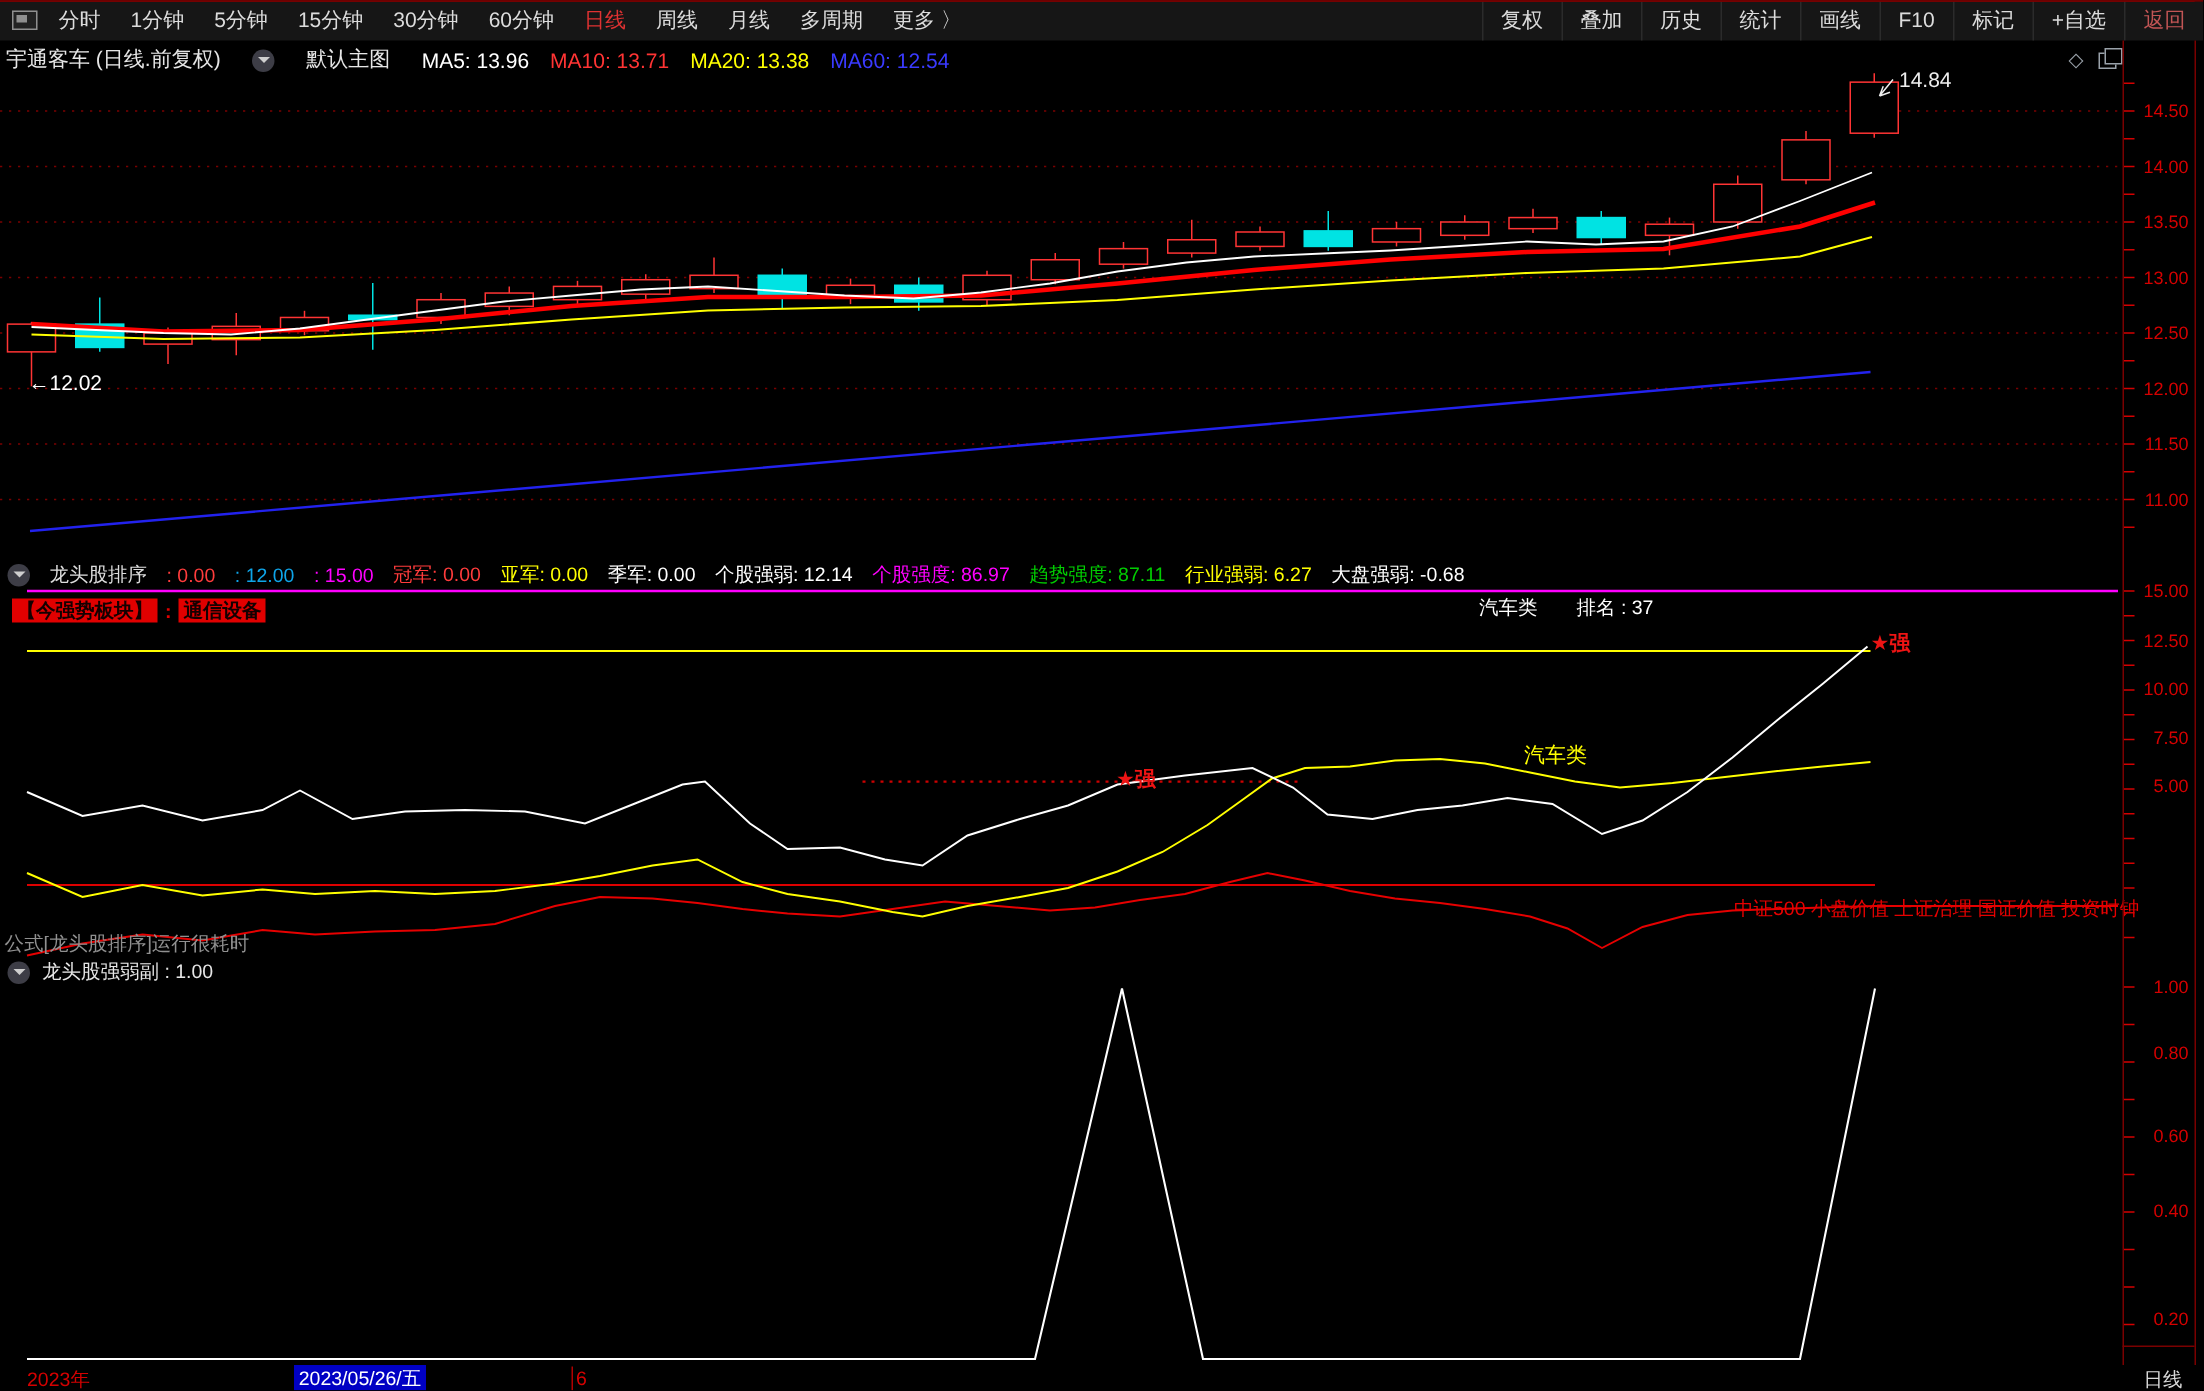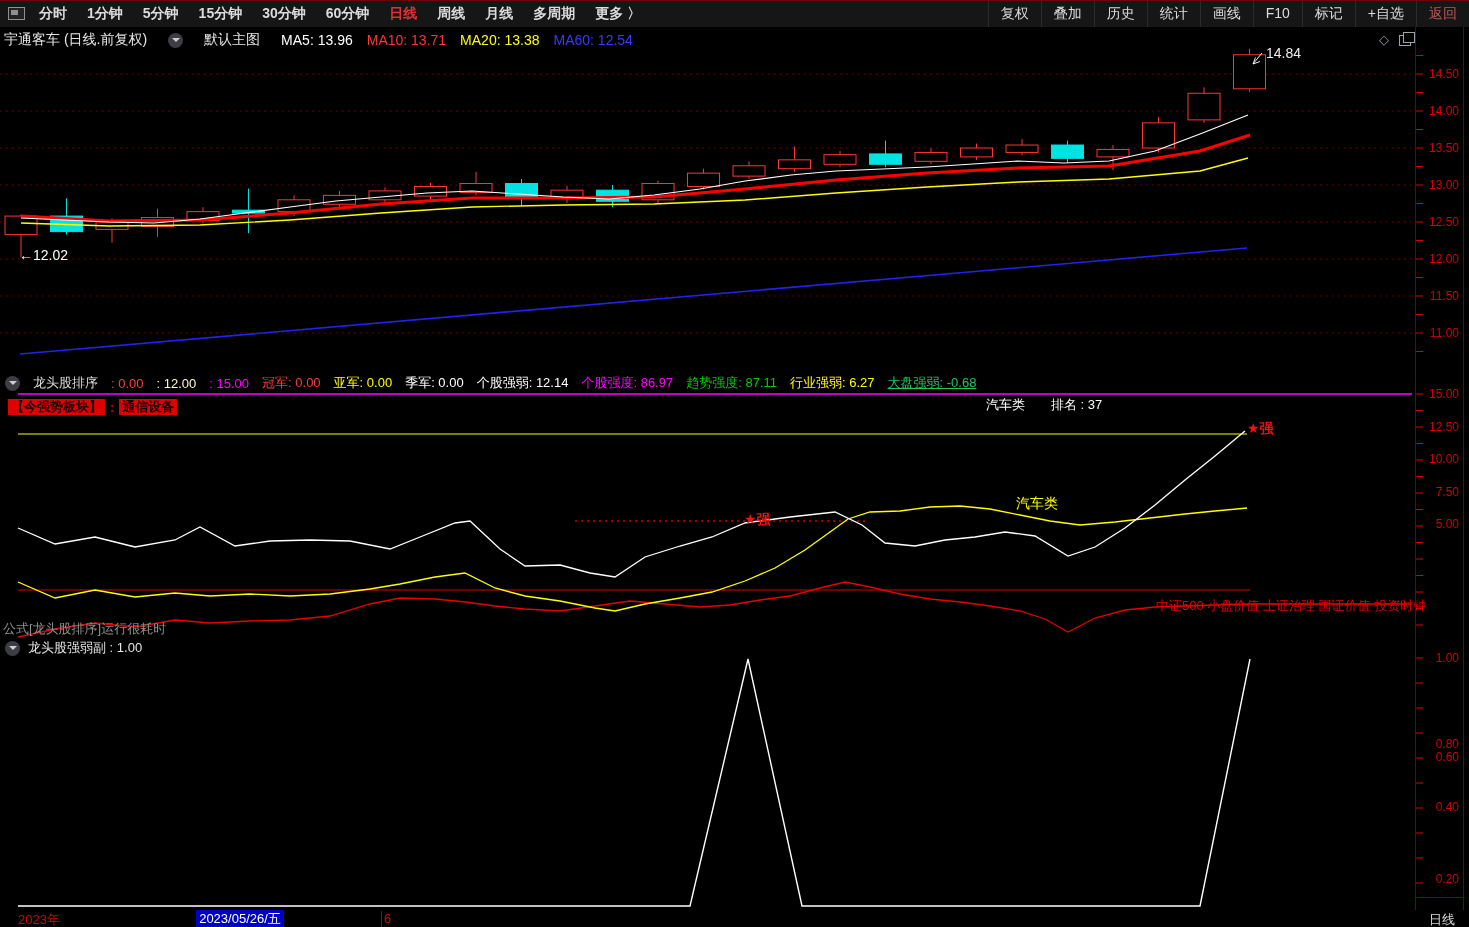--- a/index.html
+++ b/index.html
@@ -4,21 +4,21 @@
 <style>
   html,body{margin:0;padding:0;background:#000;}
   body{font-family:"Liberation Sans","DejaVu Sans",sans-serif;}
   #root{position:relative;width:1469px;height:927px;background:#000;overflow:hidden;}
 
   
   #toolbar{position:absolute;left:0;top:0;width:1469px;height:27px;background:#161616;
            display:flex;justify-content:space-between;align-items:center;font-size:14px;color:#dcdcdc;}
   #tb-left{display:flex;align-items:center;height:100%;}
   #tb-right{display:flex;align-items:flex-end;height:100%;}
-  .tb-item{padding:0 10px;line-height:27px;cursor:default;white-space:nowrap;font-weight:bold;}
+  .tb-item{padding:0 10px;line-height:27px;cursor:default;white-space:nowrap;}
   .tb-item.active{color:#e03232;}
   .tb-action{padding:0 12px;line-height:27px;border-left:1px solid #2b2b2b;white-space:nowrap;}
   .tb-action.accent{color:#c25555;}
   .app-icon{width:15px;height:11px;border:1px solid #8f8f8f;margin:0 4px 0 8px;position:relative;background:#222;}
   .app-icon::after{content:"";position:absolute;left:2px;top:2px;width:7px;height:5px;background:#8f8f8f;}
 
   
   .hline,.vline{position:absolute;background:#6e0000;}
   #sep-main-mid{left:0;top:372;width:1463px;height:1px;background:#9e0000;}
   #sep-mid-bot{left:0;top:640;width:1463px;height:1px;background:#8a0000;}
@@ -234,30 +234,30 @@
   </div>
   <div class="ovl" id="corner-diamond">◇</div>
   <div id="corner-win"></div>
   <div class="ovl" id="annot-low">←12.02</div>
   <div class="ovl" id="annot-high">14.84</div>
 
   <div class="ovl" id="mid-header">
     <span class="chev"></span>
   <span style="color: rgb(221, 221, 221);">龙头股排序</span>
       <span style="color: rgb(255, 60, 60);">: 0.00</span>
-      <span style="color: #fef9c3;">: 12.00</span>
+      <span style="color: #0ea5e9;">: 12.00</span>
       <span style="color: rgb(255, 0, 255);">: 15.00</span>
       <span style="color: rgb(255, 60, 60);">冠军: 0.00</span>
       <span style="color: rgb(255, 255, 0);">亚军: 0.00</span>
       <span style="color: rgb(255, 255, 255); text-align: center;">季军: 0.00</span>
       <span style="color: rgb(255, 255, 255);">个股强弱: 12.14</span>
       <span style="color: rgb(255, 0, 255);">个股强度: 86.97</span>
       <span style="color: rgb(0, 204, 0);">趋势强度: 87.11</span>
       <span style="color: rgb(255, 255, 0);">行业强弱: 6.27</span>
-      <span style="color: #22c55e; text-decoration: underline;">大盘强弱: -0.68</span>
+      <span style="color: #ffffff;">大盘强弱: -0.68</span>
     </div>
   <div class="ovl" id="badge-row">
     <span class="badge">【今强势板块】</span>
     <span class="badge-colon">:</span>
     <span class="badge">通信设备</span>
   </div>
   <div class="ovl" id="rank-row">
     <span>汽车类</span>
     <span>排名 : 37</span>
   </div>
@@ -287,21 +287,21 @@
       <span class="axis-label" style="top: 214px;">12.50</span>
       <span class="axis-label" style="top: 251px;">12.00</span>
       <span class="axis-label" style="top: 288px;">11.50</span>
       <span class="axis-label" style="top: 325px;">11.00</span>
       <span class="axis-label" style="top: 386px;">15.00</span>
       <span class="axis-label" style="top: 419px;">12.50</span>
       <span class="axis-label" style="top: 451px;">10.00</span>
       <span class="axis-label" style="top: 484px;">7.50</span>
       <span class="axis-label" style="top: 516px;">5.00</span>
       <span class="axis-label" style="top: 650px;">1.00</span>
-      <span class="axis-label" style="top: 736px;">0.80</span>
+      <span class="axis-label" style="top: 694px;">0.80</span>
       <span class="axis-label" style="top: 749px;">0.60</span>
       <span class="axis-label" style="top: 799px;">0.40</span>
       <span class="axis-label" style="top: 871px;">0.20</span>
     </div>
 
   <div class="ovl" id="date-year">2023年</div>
   <div class="ovl" id="date-box">2023/05/26/五</div>
   <div id="date-mark" class="vline"></div>
   <div class="ovl" id="date-day">6</div>
   <div class="ovl" id="date-period">日线</div>

